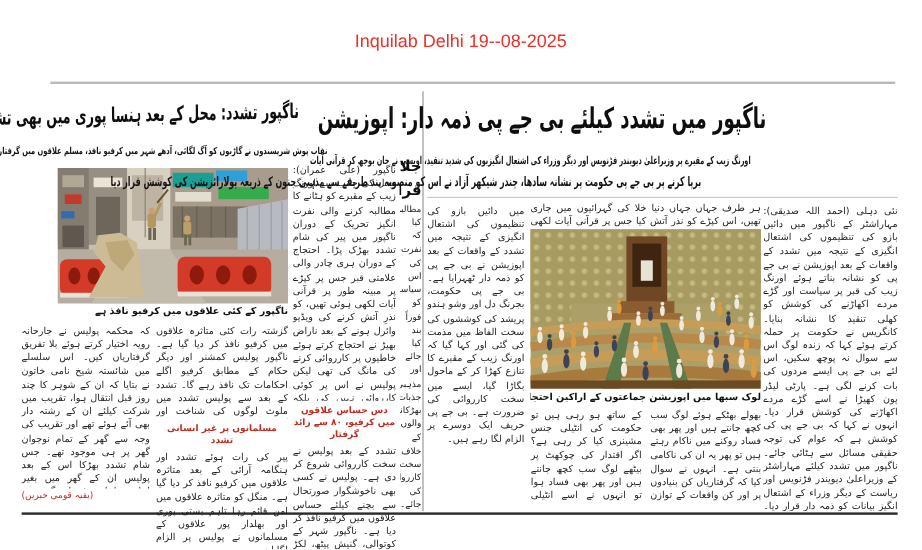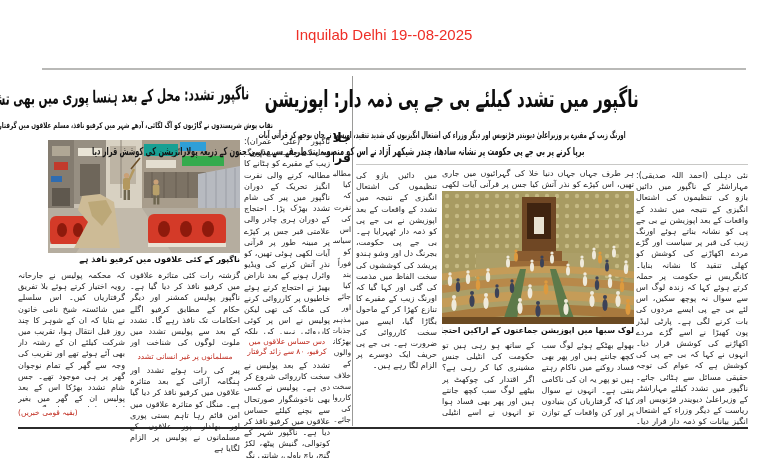--- a/index.html
+++ b/index.html
@@ -26,21 +26,21 @@
   .left-sub > span{transform:scaleX(.70);}
   .rsub1{left:360px;top:128px;width:388px;height:15px;font-size:9px;line-height:15px;}
   .rsub2{left:360px;top:144px;width:388px;height:15px;font-size:11px;line-height:15px;}
   .rsub1 > span,.rsub2 > span{transform:scaleX(.60);}
   .rsub-rule{left:356px;top:164px;width:392px;height:1px;background:#c8c8c6;}
   
   .bt{direction:rtl;text-align:justify;font-size:8px;line-height:11.2px;color:#222222;overflow:hidden;}
   .clamp-tall{max-height:198px;overflow:hidden;}
   .clamp-mid{max-height:79px;overflow:hidden;}
   .clamp-b{max-height:137px;overflow:hidden;}
-  .red-sub{color:#c02b1f;font-weight:normal;text-align:center;font-size:7.5px;line-height:10px;
+  .red-sub{color:#c02b1f;font-weight:bold;text-align:center;font-size:7.5px;line-height:10px;
            margin:3px 0;direction:rtl;}
   .red-tail{color:#c02b1f;font-weight:normal;font-size:7.5px;direction:rtl;text-align:left;line-height:11px;}
   .col1{left:244px;top:136px;width:86px;height:292px;}
   .strip{left:333px;top:128px;width:18px;height:300px;overflow:hidden;direction:rtl;}
   .strip .big{font-weight:bold;font-size:12.5px;line-height:20px;color:#0e0e0e;white-space:nowrap;}
   .strip .bt{font-size:7.5px;}
   .colA{left:130px;top:270px;width:110px;height:156px;}
   .colB{left:18px;top:270px;width:107px;height:156px;}
   .rcol1{left:636px;top:170px;width:112px;height:256px;}
   .rmid{left:442px;top:168px;width:192px;height:256px;}

